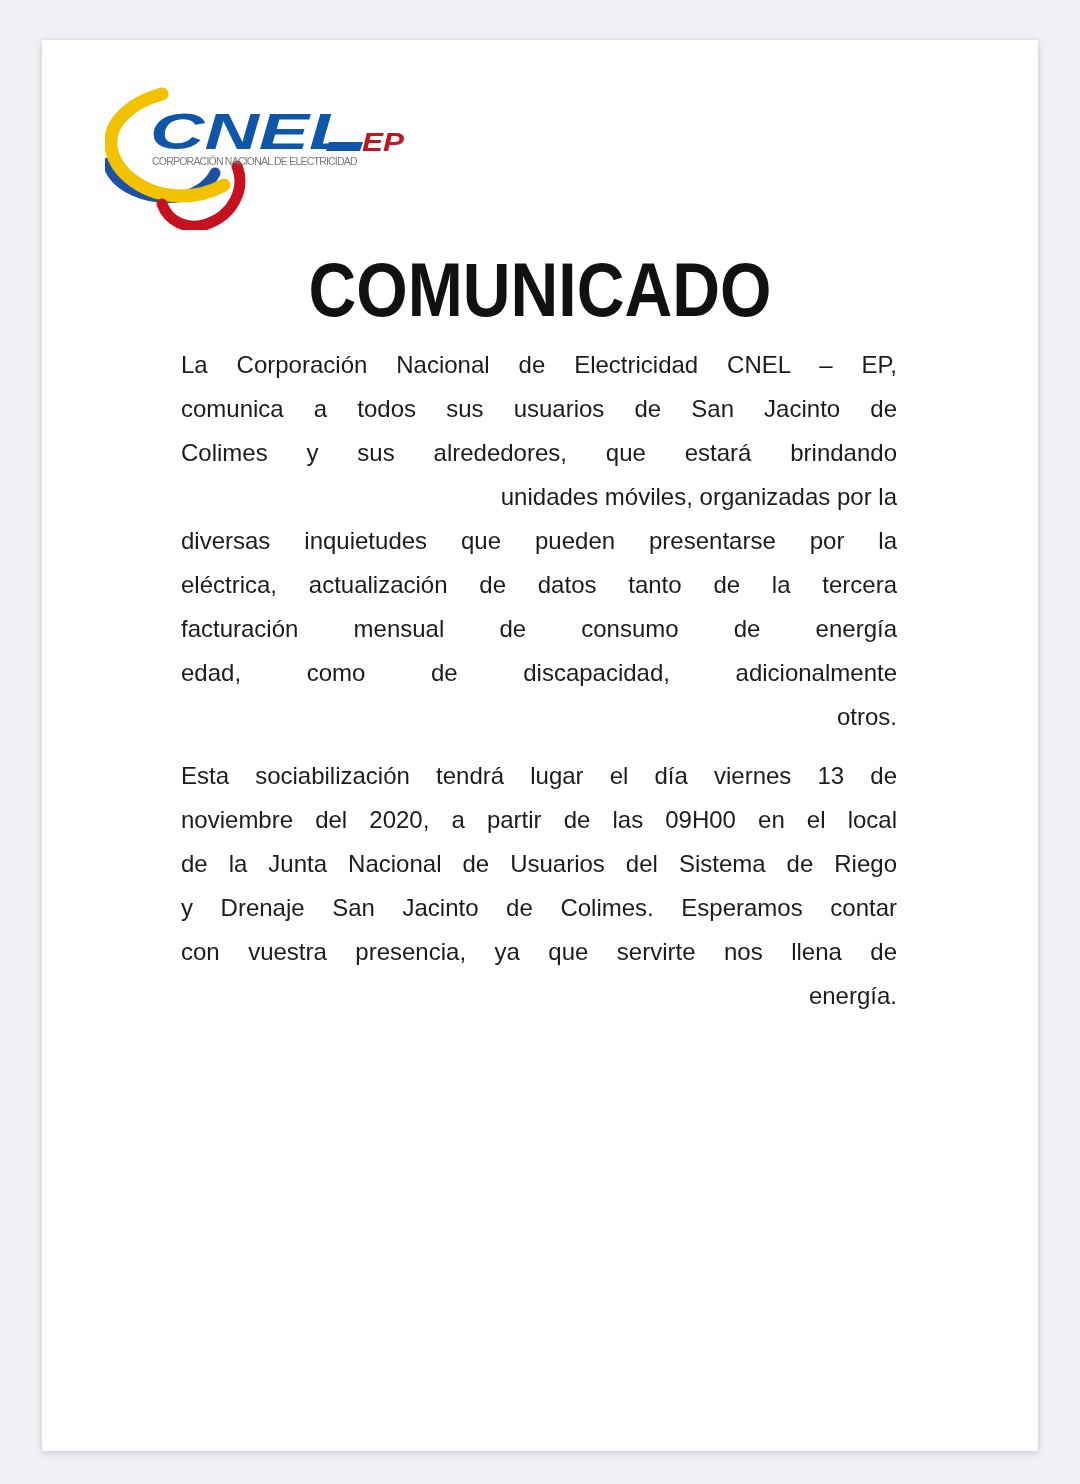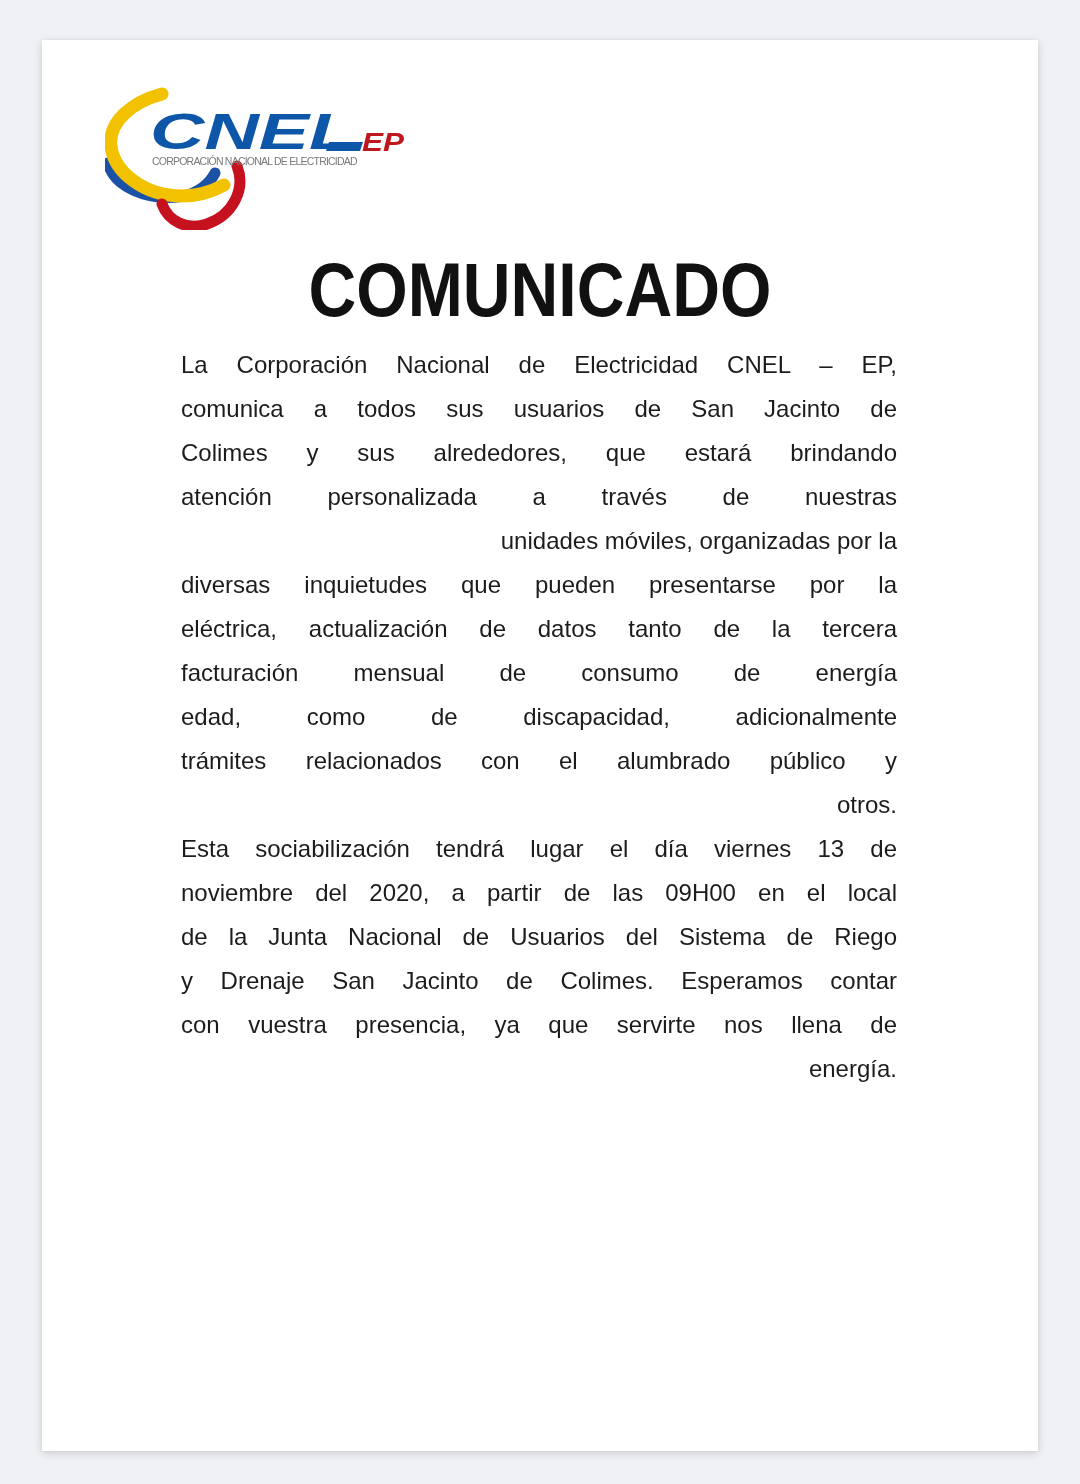--- a/index.html
+++ b/index.html
@@ -68,20 +68,21 @@
     letter-spacing: 0;
     transform: scaleX(0.87);
   }
   .doc-body {
     margin: 13px 0 0 139px;
     width: 716px;
     color: #1c1c1c;
     font-size: 24px;
   }
   .para + .para {
+    margin-top: 15px;
   }
   .line {
     height: 44px;
     line-height: 44px;
     text-align: right;
     white-space: normal;
   }
   .line.just {
     text-align: justify;
     text-align-last: justify;
@@ -103,27 +104,25 @@
       <text class="tagline-text" x="47" y="80" textLength="206" lengthAdjust="spacing">CORPORACIÓN NACIONAL DE ELECTRICIDAD</text>
     </svg>
 
     <h1 class="title">COMUNICADO</h1>
 
     <div class="doc-body" id="doc-body">
         <div class="para">
           <div class="line just">La Corporación Nacional de Electricidad CNEL – EP,</div>
           <div class="line just">comunica a todos sus usuarios de San Jacinto de</div>
           <div class="line just">Colimes y sus alrededores, que estará brindando</div>
-          <div class="line just">atención personalizada a través de nuestras</div>
           <div class="line">unidades móviles, organizadas por la</div>
           <div class="line just">diversas inquietudes que pueden presentarse por la</div>
           <div class="line just">eléctrica, actualización de datos tanto de la tercera</div>
           <div class="line just">facturación mensual de consumo de energía</div>
           <div class="line just">edad, como de discapacidad, adicionalmente</div>
-          <div class="line just">trámites relacionados con el alumbrado público y</div>
           <div class="line">otros.</div>
         </div>
         <div class="para">
           <div class="line just">Esta sociabilización tendrá lugar el día viernes 13 de</div>
           <div class="line just">noviembre del 2020, a partir de las 09H00 en el local</div>
           <div class="line just">de la Junta Nacional de Usuarios del Sistema de Riego</div>
           <div class="line just">y Drenaje San Jacinto de Colimes. Esperamos contar</div>
           <div class="line just">con vuestra presencia, ya que servirte nos llena de</div>
           <div class="line">energía.</div>
         </div>

